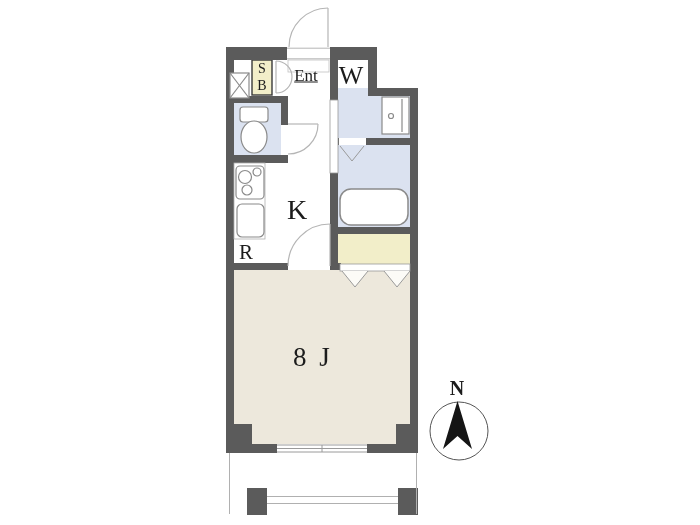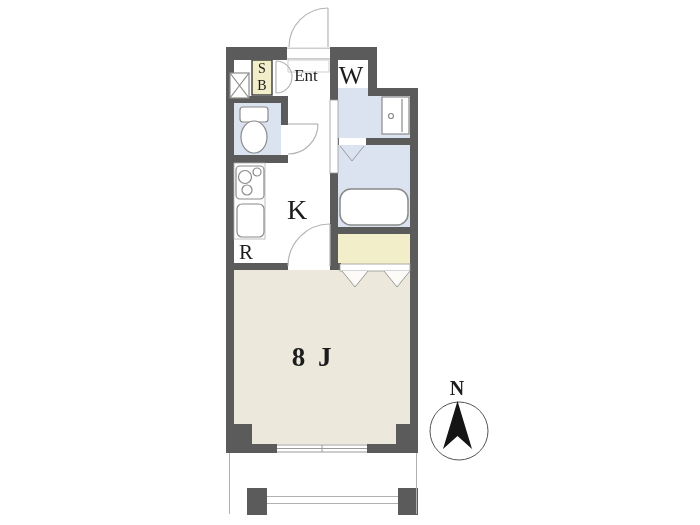--- a/index.html
+++ b/index.html
@@ -11,27 +11,27 @@
     overflow:hidden;
   }
   .plan-svg{position:absolute;left:0;top:0;}
   .lbl{
     position:absolute;
     transform:translate(-50%,-50%);
     color:#1c1c1c;
     white-space:nowrap;
     line-height:1;
   }
-  .lbl-ent{left:306px;top:75px;font-size:17px;}
+  .lbl-ent{left:306px;top:75px;font-size:17px;text-decoration:underline;}
   .lbl-sb-s{left:262px;top:69px;font-size:14px;}
   .lbl-sb-b{left:262px;top:86px;font-size:14px;}
   .lbl-w{left:351px;top:76px;font-size:26px;}
   .lbl-k{left:297px;top:210px;font-size:28px;}
   .lbl-r{left:246px;top:252px;font-size:21px;}
-  .lbl-room{left:313px;top:357px;font-size:27px;letter-spacing:3px;font-weight:bold;}
+  .lbl-room{left:313px;top:357px;font-size:27px;letter-spacing:3px;}
   .lbl-balcony{left:323px;top:475px;font-size:19px;letter-spacing:9px;}
   .lbl-n{left:457px;top:388px;font-size:20px;font-weight:bold;}
 </style>
 </head>
 <body>
 
 <div class="canvas">
 
   <svg class="plan-svg" width="700" height="525" viewBox="0 0 700 525">
 

